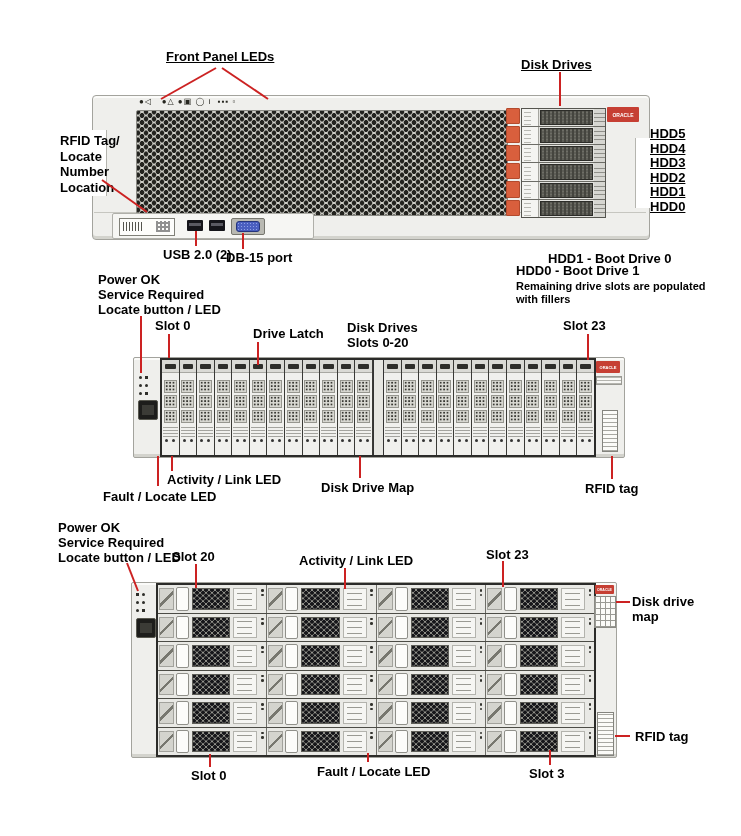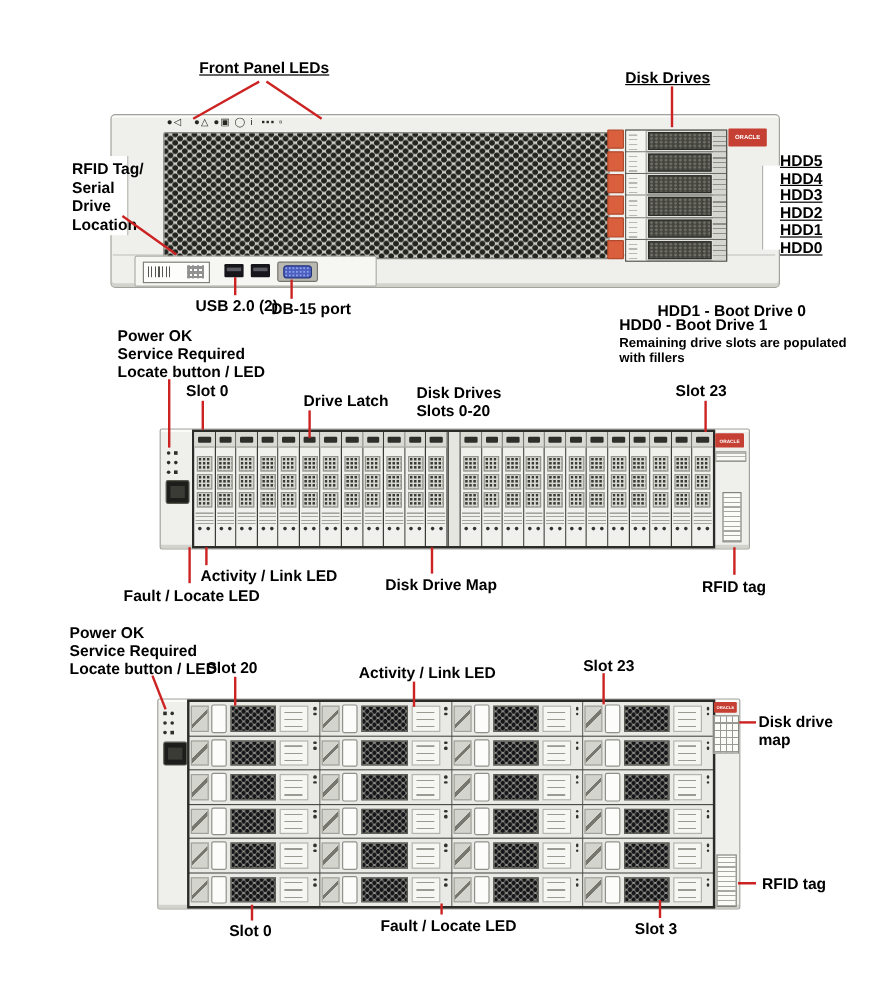--- a/index.html
+++ b/index.html
@@ -148,22 +148,22 @@
       <div class="bay">
         <div class="bay-latch"></div>
         <div class="bay-front"></div>
         <div class="bay-strip"></div>
       </div>
     </div>
   <div class="badge" style="left:607px;top:107px;width:32px;height:15px;font-size:5px;">ORACLE</div>
 
   <div class="lbl" style="left:60px;top:133px;line-height:15.5px;">
     <div>RFID Tag/</div>
-    <div>Serial</div>
-    <div>Drive</div>
+    <div>Locate</div>
+    <div>Number</div>
     <div>Location</div>
   </div>
 
   <div class="lbl" style="left:163px;top:247px;">USB 2.0 (2)</div>
   <div class="lbl" style="left:226px;top:250px;">DB-15 port</div>
 
   <div class="lbl u" style="left:650px;top:127px;line-height:14.6px;text-decoration:underline;">
     <div>HDD5</div>
     <div>HDD4</div>
     <div>HDD3</div>

